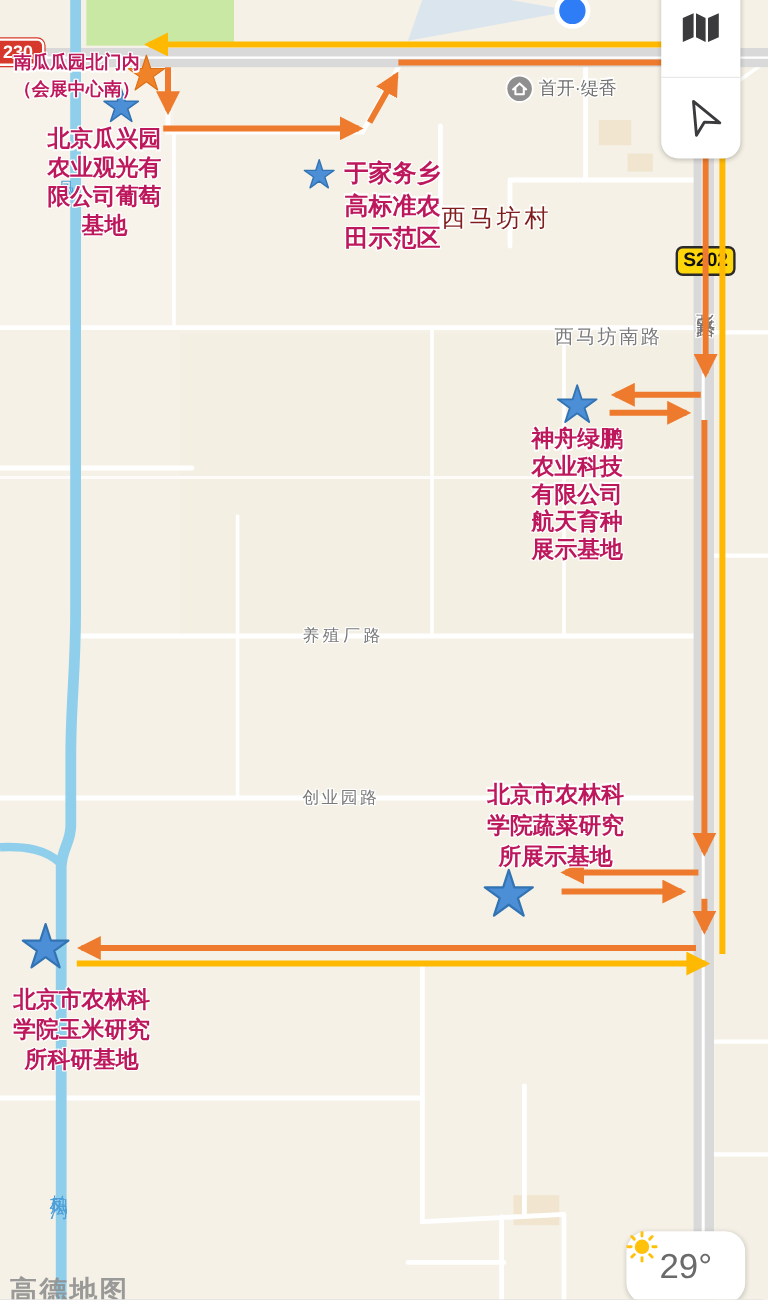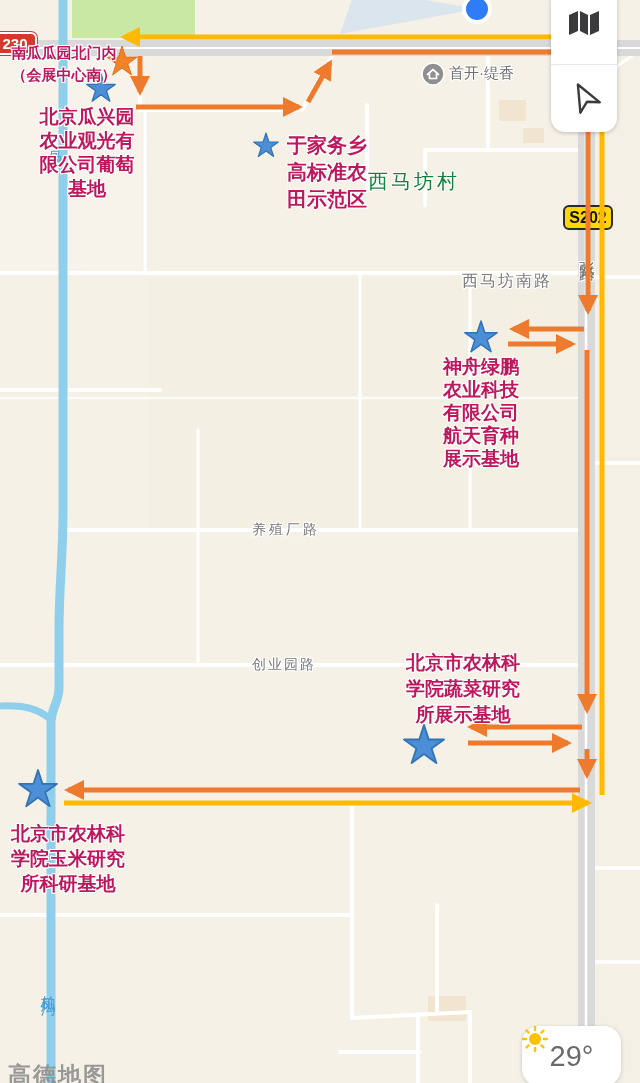--- a/index.html
+++ b/index.html
@@ -79,21 +79,21 @@
       <path d="M63,0 V510 C63,560 59,585 59,630 V688 C59,702 52,706 51,722 V1083" stroke-width="9"></path>
       <path d="M0,706 C22,705 38,708 50,719" stroke-width="7"></path>
     </g>
 
     <g transform="translate(433,74)">
       <circle r="11" fill="#8F8F8F" stroke="#FFFFFF" stroke-width="1.5"></circle>
       <path d="M-5.5,0.5 L0,-4.5 L5.5,0.5 M-3.5,-0.5 V4.5 H3.5 V-0.5" stroke="#FFFFFF" stroke-width="1.7" fill="none" stroke-linecap="round" stroke-linejoin="round"></path>
     </g>
   </svg>
 
-  <div class="lbl halo" style="left:368px;top:168px;font-size:20px;letter-spacing:3px;color:#15803d;">西马坊村</div>
+  <div class="lbl halo" style="left:368px;top:168px;font-size:20px;letter-spacing:3px;color:#7f1d1d;">西马坊村</div>
   <div class="lbl halo" style="left:462px;top:271px;font-size:16px;letter-spacing:2px;">西马坊南路</div>
   <div class="lbl halo" style="left:252px;top:521px;font-size:14px;letter-spacing:3px;">养殖厂路</div>
   <div class="lbl halo" style="left:252px;top:656px;font-size:14px;letter-spacing:2px;">创业园路</div>
   <div class="lbl halo vert" style="left:576px;top:247px;font-size:16px;color:#767676;">张采路</div>
   <div class="lbl vert" style="left:38px;top:983px;font-size:15px;color:#4D9FD8;">柏凤沟</div>
   <div class="lbl vert" style="left:46px;top:140px;font-size:13px;color:#4D9FD8;">凤沟</div>
   <div class="lbl halo" style="left:449px;top:64px;font-size:15px;color:#6E6E6E;">首开·缇香</div>
   <div class="badge" id="badge-230">230</div>
   <div class="badge" id="badge-s202">S202</div>
 

